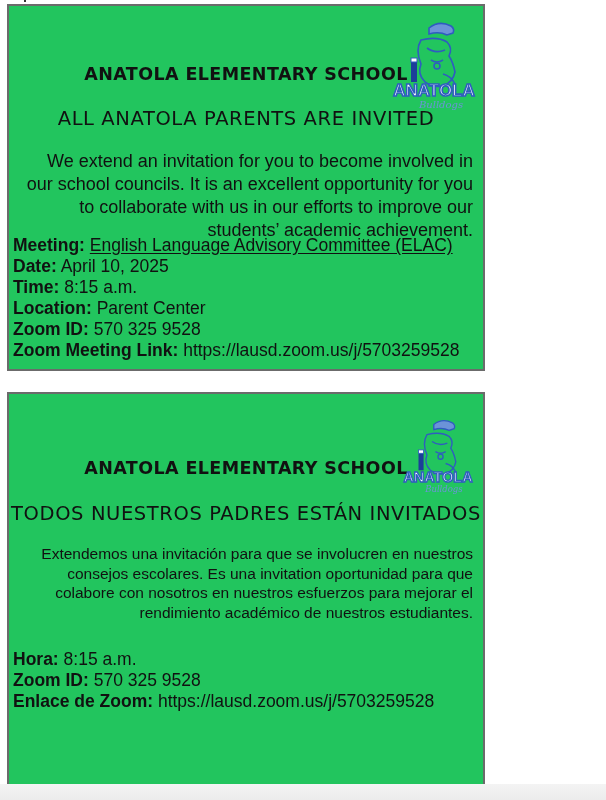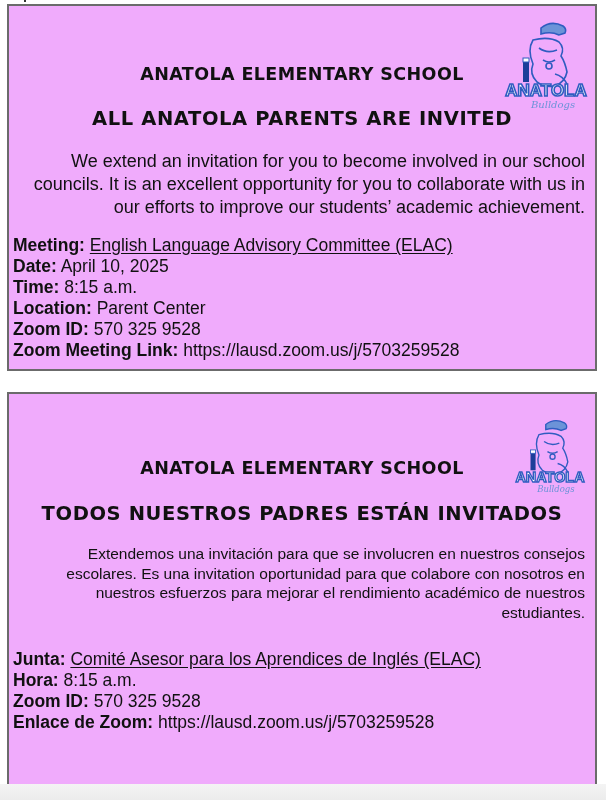--- a/index.html
+++ b/index.html
@@ -9,39 +9,39 @@
       font-family: "Liberation Sans", sans-serif;
       color: #111;
       position: relative;
     }
     .bottom-fade {
       position: absolute; left: 0; right: 0; bottom: 0; height: 16px;
       background: linear-gradient(#f4f4f4, #ececec);
     }
     .top-dot { position:absolute; left:24px; top:0; width:2px; height:2px; background:#333; }
     .card {
-      position: absolute; left: 7px; width: 590px;
+      position: absolute; left: 7px; width: 478px;
       border: 2px solid #6b6b6b;
-      background: #f0abfc;
+      background: #22c55e;
       box-sizing: border-box;
     }
     #card-en { top: 4px; height: 367px; }
     #card-es { top: 392px; height: 394px; }
 
     .school {
       position: absolute; left: 0; right: 0;
       text-align: center;
       font-family: "DejaVu Sans", sans-serif;
       font-weight: bold; font-size: 17.5px; letter-spacing: 0.4px;
     }
     .headline {
       position: absolute; left: 0; right: 0;
       text-align: center;
       font-family: "DejaVu Sans", sans-serif;
-      font-weight: bold; font-size: 19.5px; letter-spacing: 0.6px;
+      font-weight: normal; font-size: 19.5px; letter-spacing: 0.6px;
     }
     .intro {
       position: absolute; left: 10px; right: 10px;
       text-align: right; font-size: 18px; line-height: 23px;
     }
     #card-es .intro { font-size: 15.5px; line-height: 19.5px; }
     .details {
       position: absolute; left: 4px; right: 4px;
       font-size: 17.5px; line-height: 21px;
     }
@@ -104,20 +104,19 @@
     </g>
     <rect x="20" y="42" width="6" height="22" fill="#1c3e9a"></rect>
     <rect x="20" y="40" width="6" height="4" fill="#ffffff" stroke="#2f5cc0" stroke-width="1"></rect>
     <text x="43" y="78" text-anchor="middle" font-family="Liberation Sans, sans-serif" font-weight="bold" font-size="17" fill="#ffffff" stroke="#2f5cc0" stroke-width="1.6">ANATOLA</text>
     <text x="50" y="90" text-anchor="middle" font-family="DejaVu Serif, serif" font-style="italic" font-size="10" fill="#6c93d8">Bulldogs</text>
   </svg>
 
   <div class="intro" style="top:150px">Extendemos una invitación para que se involucren en nuestros consejos escolares. Es una invitation oportunidad para que colabore con nosotros en nuestros esfuerzos para mejorar el rendimiento académico de nuestros estudiantes.</div>
 
   <div class="details" style="top:255px">
-    <div class="row"><b>Junta:</b> <span class="u">Comité Asesor para los Aprendices de Inglés (ELAC)</span></div>
     <div class="row"><b>Hora:</b> <span>8:15 a.m.</span></div>
     <div class="row"><b>Zoom ID:</b> <span>570 325 9528</span></div>
     <div class="row"><b>Enlace de Zoom:</b> <span>https://lausd.zoom.us/j/5703259528</span></div>
   </div>
 </div>
 
 <div class="bottom-fade"></div>
 
 </body></html>

